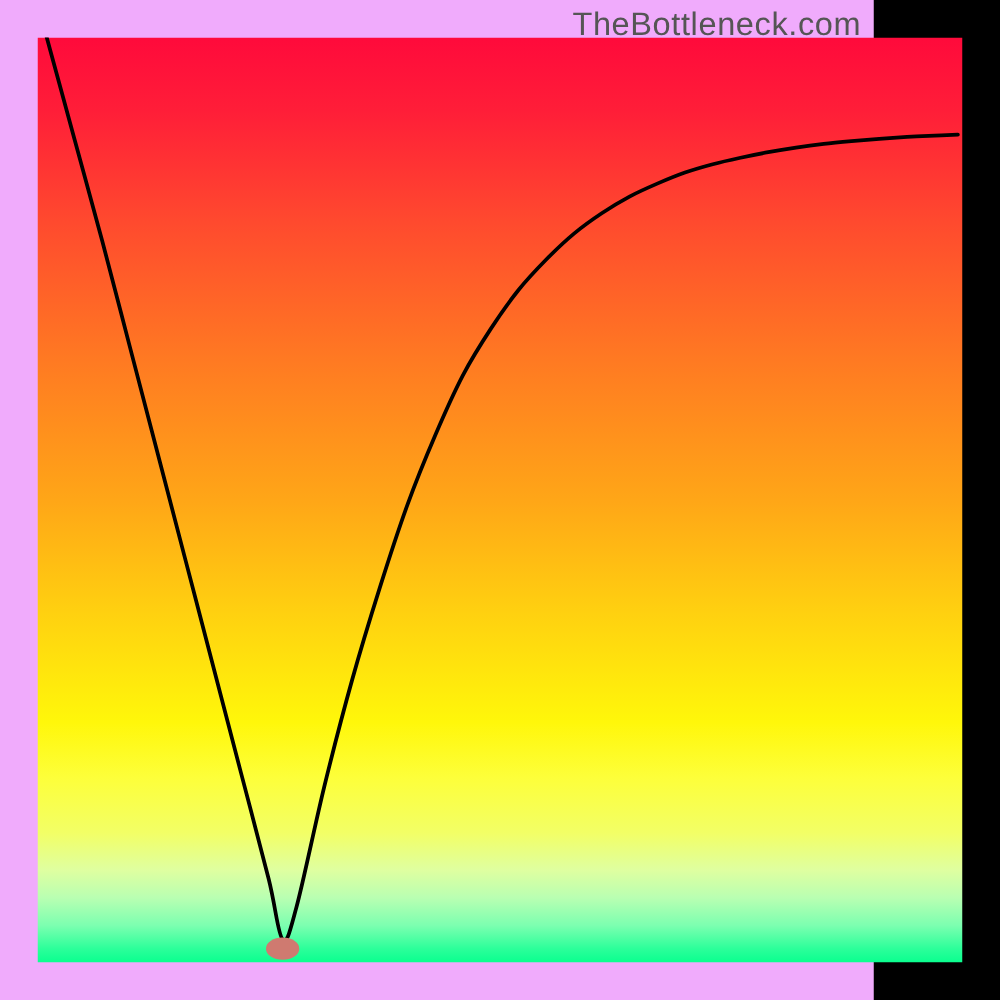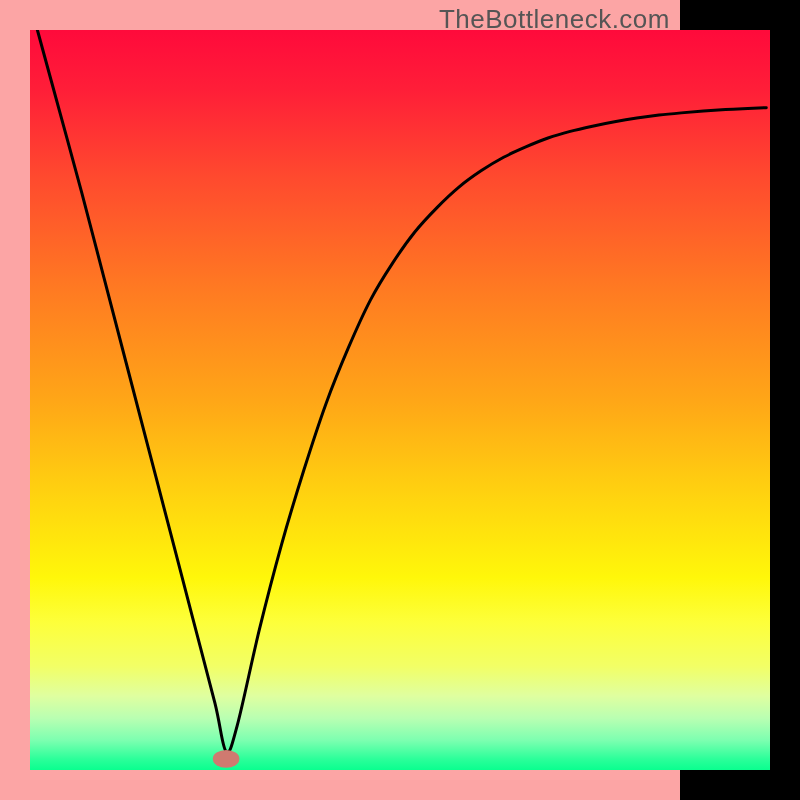--- a/index.html
+++ b/index.html
@@ -7,22 +7,23 @@
     padding: 0;
     width: 800px;
     height: 800px;
     overflow: hidden;
     font-family: Arial, Helvetica, sans-serif;
     background: #000;
   }
   .frame {
     width: 680px;
     height: 800px;
-    background: #fca5a5;
+    background: #f0abfc;
     position: relative;
+    padding-left: 19px;
   }
   .plot-area {
     position: absolute;
     left: 30px;
     top: 30px;
     width: 740px;
     height: 740px;
   }
   .plot-svg {
     display: block;

